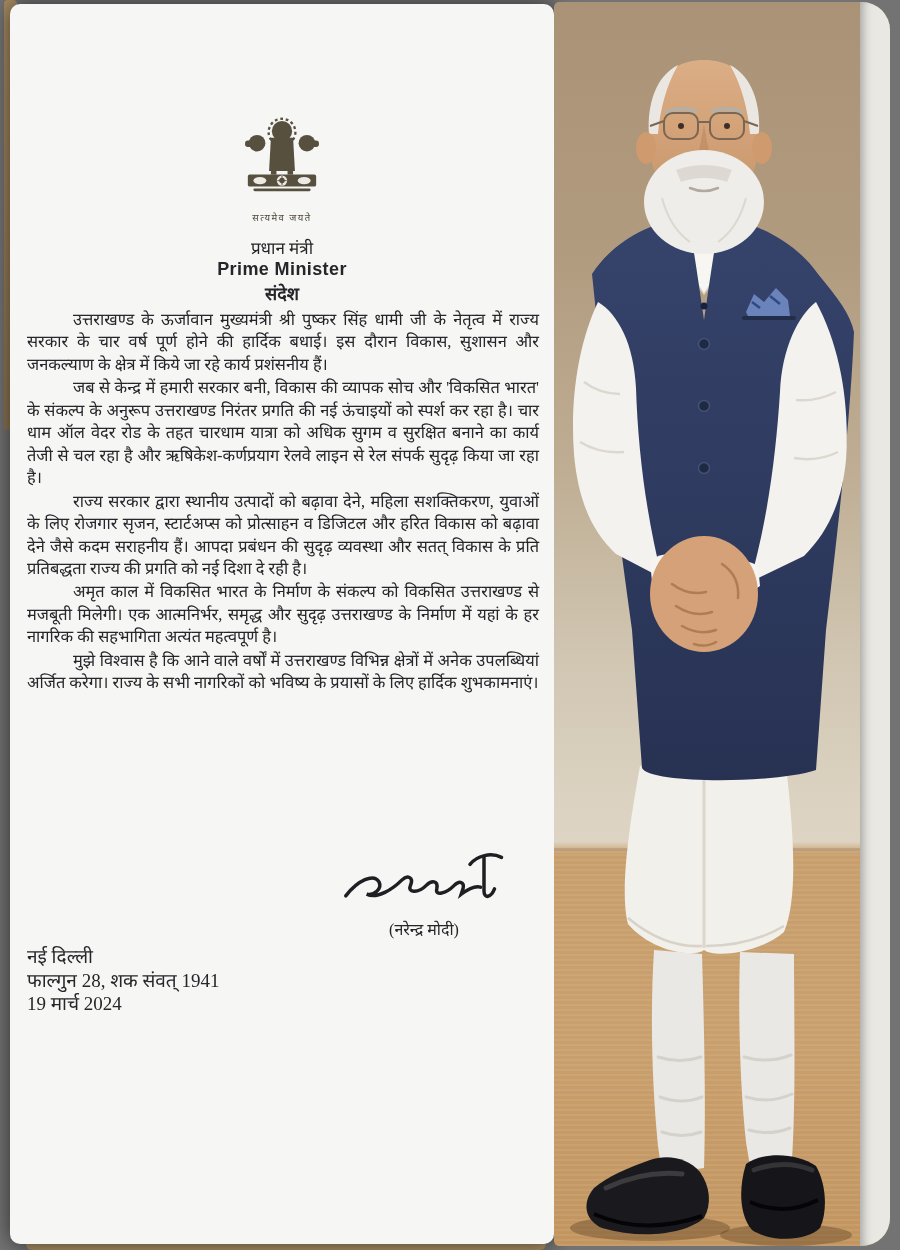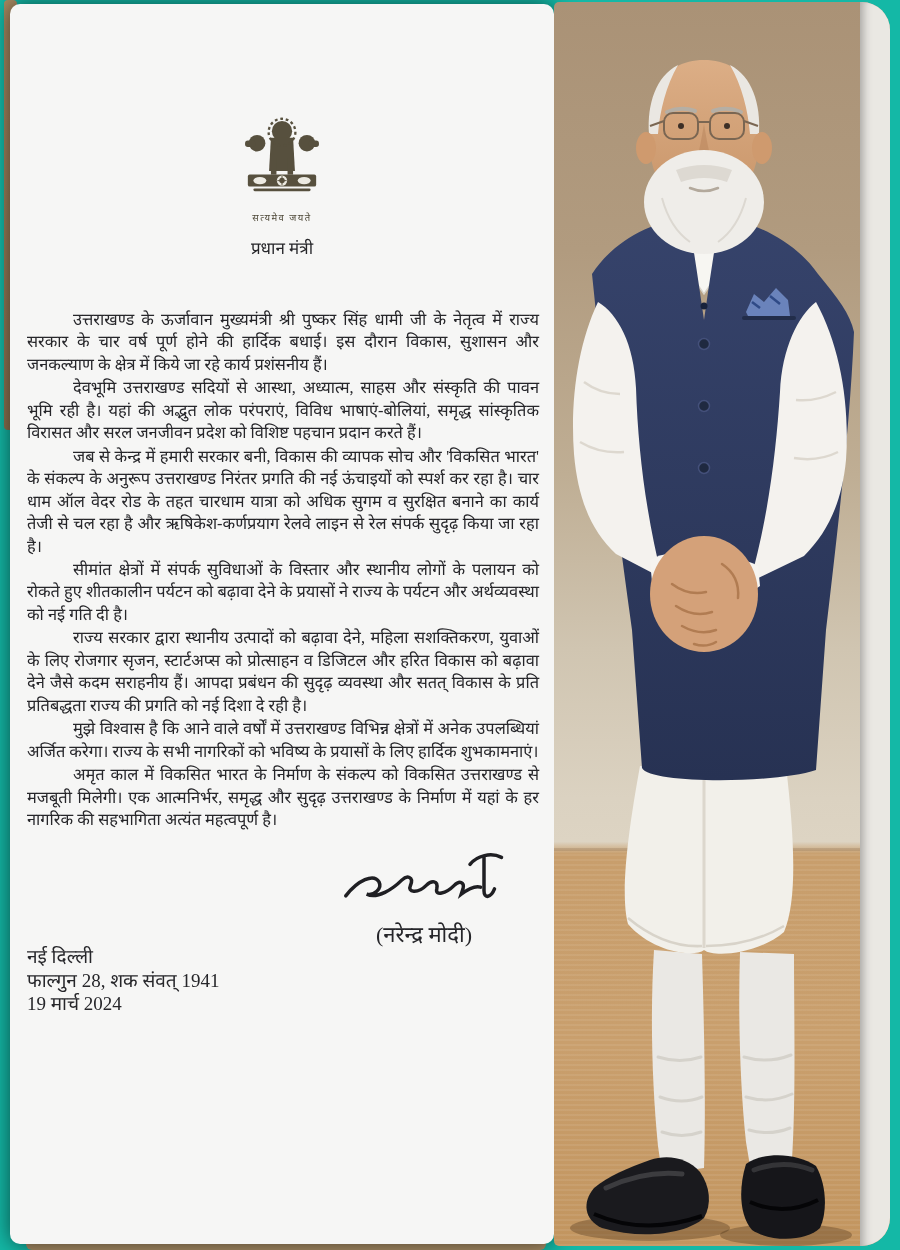--- a/index.html
+++ b/index.html
@@ -1,17 +1,17 @@
 <!DOCTYPE html>
 <html><head>
 <meta charset="utf-8">
 <style>
   html,body{margin:0;padding:0;background:#000;width:900px;height:1250px;overflow:hidden;
     font-family:"Liberation Serif","DejaVu Serif",serif;}
-  .stage{position:relative;width:900px;height:1250px;background:#14b8a6;}
+  .stage{position:relative;width:900px;height:1250px;background:#737373;}
 
   
   .tan-sliver{position:absolute;left:4px;top:0;width:13px;height:430px;
     background:linear-gradient(180deg,#a98c63,#8d7452);border-radius:4px;z-index:0;}
   .tan-bottom{position:absolute;left:26px;top:1242px;width:520px;height:8px;
     background:#a98e66;z-index:0;border-radius:0 0 6px 6px;}
 
   
   .paper{position:absolute;left:10px;top:4px;width:544px;height:1240px;background:#f6f6f5;
     border-radius:10px;z-index:2;box-shadow:0 0 22px rgba(0,0,0,.6);color:#26262a;}
@@ -19,21 +19,21 @@
   .motto{font-size:9.5px;letter-spacing:1.5px;color:#514b3b;margin-top:1px;}
   .title-hi{font-size:17px;font-weight:normal;margin-top:12px;}
   .title-en{font-size:18px;font-weight:bold;letter-spacing:.4px;
     font-family:"Liberation Sans","DejaVu Sans",sans-serif;}
   .subject{position:absolute;top:277px;left:0;width:100%;text-align:center;
     font-size:18px;font-weight:bold;}
   .body-text{position:absolute;top:305px;left:17px;right:15px;}
   .body-text p{margin:0 0 1px 0;font-size:16.4px;line-height:22.45px;
     text-align:justify;text-indent:46px;}
   .sign-block{position:absolute;top:846px;left:298px;width:232px;text-align:center;}
-  .sign-name{font-size:22px;margin-top:2px;font-family:Liberation Serif, serif;}
+  .sign-name{font-size:16px;margin-top:2px;font-family:Liberation Serif, serif;}
   .footer{position:absolute;top:941px;left:17px;font-size:19px;line-height:23.5px;}
 
   
   .photo{position:absolute;left:554px;top:2px;width:336px;height:1244px;z-index:2;
     border-radius:5px 28px 28px 5px;overflow:hidden;
     background:linear-gradient(180deg,#a8907311 0%,#ab937600 0%),
       linear-gradient(180deg,#aa9276 0%,#b19b7f 20%,#bfae94 38%,#d0c5b1 52%,
       #dbd2c1 64%,#ddd4c3 67.5%,#c89e6c 68.5%,#c99f6d 84%,#c2955f 100%);}
   .floor-tex{position:absolute;left:0;right:0;top:850px;bottom:0;
     background:repeating-linear-gradient(0deg,rgba(255,255,255,.07) 0 2px,rgba(0,0,0,0) 2px 5px);}
@@ -73,31 +73,31 @@
           <ellipse cx="67" cy="76.5" rx="7" ry="4"></ellipse>
         </g>
         <circle cx="43" cy="76.5" r="3" fill="#57503e"></circle>
         <g stroke="#57503e" stroke-width="1">
             <line x1="43" y1="71.5" x2="43" y2="81.5"></line>
             <line x1="38" y1="76.5" x2="48" y2="76.5"></line>
           </g>
       </svg>
       <div class="motto">सत्यमेव जयते</div>
       <div class="title-hi">प्रधान मंत्री</div>
-    </div>
-
+      <div class="title-en">Prime Minister</div>
+    </div>
+
+    <div class="subject">संदेश</div>
 
     <div class="body-text">
       <p>उत्तराखण्ड के ऊर्जावान मुख्यमंत्री श्री पुष्कर सिंह धामी जी के नेतृत्व में राज्य सरकार के चार वर्ष पूर्ण होने की हार्दिक बधाई। इस दौरान विकास, सुशासन और जनकल्याण के क्षेत्र में किये जा रहे कार्य प्रशंसनीय हैं।</p>
-      <p>देवभूमि उत्तराखण्ड सदियों से आस्था, अध्यात्म, साहस और संस्कृति की पावन भूमि रही है। यहां की अद्भुत लोक परंपराएं, विविध भाषाएं-बोलियां, समृद्ध सांस्कृतिक विरासत और सरल जनजीवन प्रदेश को विशिष्ट पहचान प्रदान करते हैं।</p>
       <p>जब से केन्द्र में हमारी सरकार बनी, विकास की व्यापक सोच और 'विकसित भारत' के संकल्प के अनुरूप उत्तराखण्ड निरंतर प्रगति की नई ऊंचाइयों को स्पर्श कर रहा है। चार धाम ऑल वेदर रोड के तहत चारधाम यात्रा को अधिक सुगम व सुरक्षित बनाने का कार्य तेजी से चल रहा है और ऋषिकेश-कर्णप्रयाग रेलवे लाइन से रेल संपर्क सुदृढ़ किया जा रहा है।</p>
-      <p>सीमांत क्षेत्रों में संपर्क सुविधाओं के विस्तार और स्थानीय लोगों के पलायन को रोकते हुए शीतकालीन पर्यटन को बढ़ावा देने के प्रयासों ने राज्य के पर्यटन और अर्थव्यवस्था को नई गति दी है।</p>
       <p>राज्य सरकार द्वारा स्थानीय उत्पादों को बढ़ावा देने, महिला सशक्तिकरण, युवाओं के लिए रोजगार सृजन, स्टार्टअप्स को प्रोत्साहन व डिजिटल और हरित विकास को बढ़ावा देने जैसे कदम सराहनीय हैं। आपदा प्रबंधन की सुदृढ़ व्यवस्था और सतत् विकास के प्रति प्रतिबद्धता राज्य की प्रगति को नई दिशा दे रही है।</p>
+      <p>अमृत काल में विकसित भारत के निर्माण के संकल्प को विकसित उत्तराखण्ड से मजबूती मिलेगी। एक आत्मनिर्भर, समृद्ध और सुदृढ़ उत्तराखण्ड के निर्माण में यहां के हर नागरिक की सहभागिता अत्यंत महत्वपूर्ण है।</p>
       <p>मुझे विश्वास है कि आने वाले वर्षों में उत्तराखण्ड विभिन्न क्षेत्रों में अनेक उपलब्धियां अर्जित करेगा। राज्य के सभी नागरिकों को भविष्य के प्रयासों के लिए हार्दिक शुभकामनाएं।</p>
-      <p>अमृत काल में विकसित भारत के निर्माण के संकल्प को विकसित उत्तराखण्ड से मजबूती मिलेगी। एक आत्मनिर्भर, समृद्ध और सुदृढ़ उत्तराखण्ड के निर्माण में यहां के हर नागरिक की सहभागिता अत्यंत महत्वपूर्ण है।</p>
     </div>
 
     <div class="sign-block">
       <svg width="175" height="62" viewBox="0 0 200 70">
         <g fill="none" stroke="#1f1f23" stroke-width="4" stroke-linecap="round">
           <path d="M10 52 C24 34 42 26 48 36 C52 44 42 52 34 50 C46 56 64 44 74 34 C80 28 88 30 84 40 C80 48 92 50 102 40 C108 34 116 34 114 44 C112 52 124 50 134 40 C140 34 146 36 144 44 L142 50 C150 44 158 40 164 42"></path>
           <path d="M168 8 L168 46 C168 56 176 54 180 44"></path>
           <path d="M152 16 C160 6 176 2 188 8"></path>
         </g>
       </svg>

